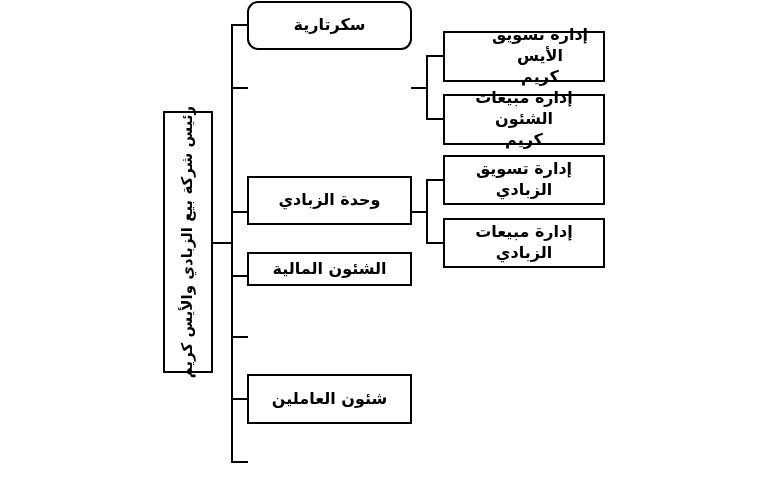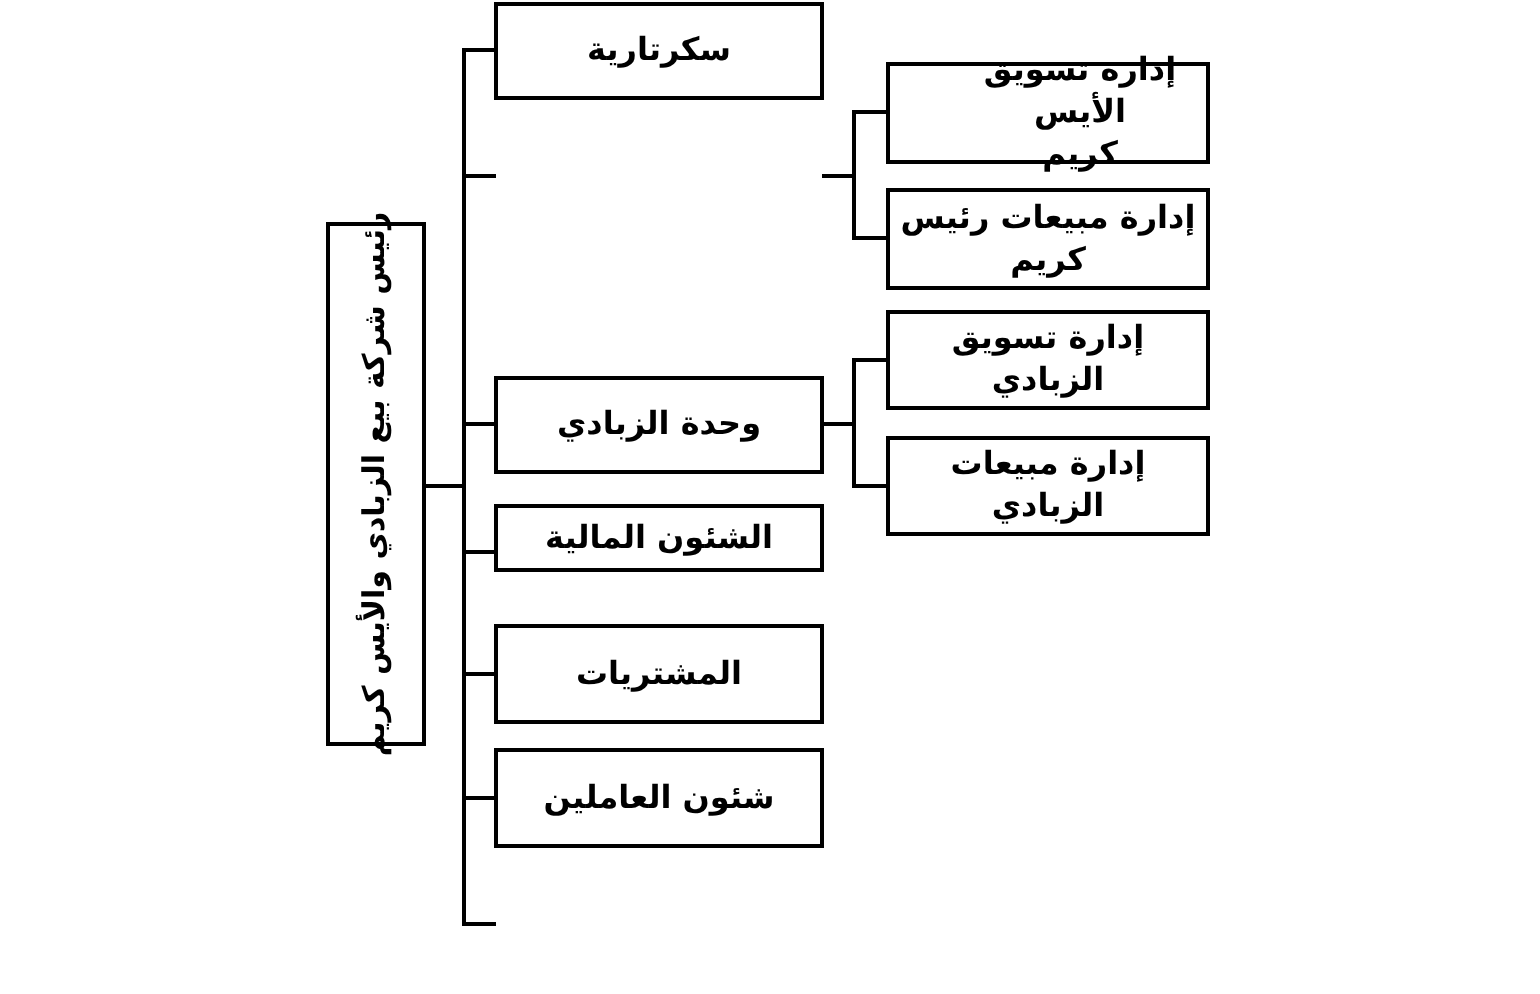--- a/index.html
+++ b/index.html
@@ -54,23 +54,23 @@
     width: 262px;
     height: 50px;
     transform: rotate(-90deg);
   }
   .root-box .label {
     font-size: 15px;
     white-space: nowrap;
   }
   
   .mid { left: 247px; width: 165px; }
-  .m1 { top: 1px;   height: 49px; }
+  .m1 { top: 1px;   height: 49px; border-radius: 11px; }
   .m2 { top: 64px;  height: 49px; }
-  .m3 { top: 188px; height: 49px; }
+  .m3 { top: 176px; height: 49px; }
   .m4 { top: 252px; height: 34px; }
   .m5 { top: 312px; height: 50px; }
   .m6 { top: 374px; height: 50px; }
   .m7 { top: 437px; height: 50px; }
   
   .rgt { left: 443px; width: 162px; }
   .r1 { top: 31px;  height: 51px; padding-left: 32px; }
   .r2 { top: 94px;  height: 51px; }
   .r3 { top: 155px; height: 50px; }
   .r4 { top: 218px; height: 50px; }
@@ -111,33 +111,30 @@
 
   <div class="box mid m1">
     <span class="label">سكرتارية</span>
   </div>
   <div class="box mid m3">
     <span class="label">وحدة الزبادي</span>
   </div>
   <div class="box mid m4">
     <span class="label">الشئون المالية</span>
   </div>
-  <div class="box mid m5">
-    <span class="label">المشتريات</span>
-  </div>
   <div class="box mid m6">
     <span class="label">شئون العاملين</span>
   </div>
 
   <div class="box rgt r1">
     <span class="label">إدارة تسويق الأيس
 كريم</span>
   </div>
   <div class="box rgt r2">
-    <span class="label">إدارة مبيعات رئيس
+    <span class="label">إدارة مبيعات الشئون
 كريم</span>
   </div>
 
   <div class="box rgt r3">
     <span class="label">إدارة تسويق الزبادي</span>
   </div>
   <div class="box rgt r4">
     <span class="label">إدارة مبيعات الزبادي</span>
   </div>
 

